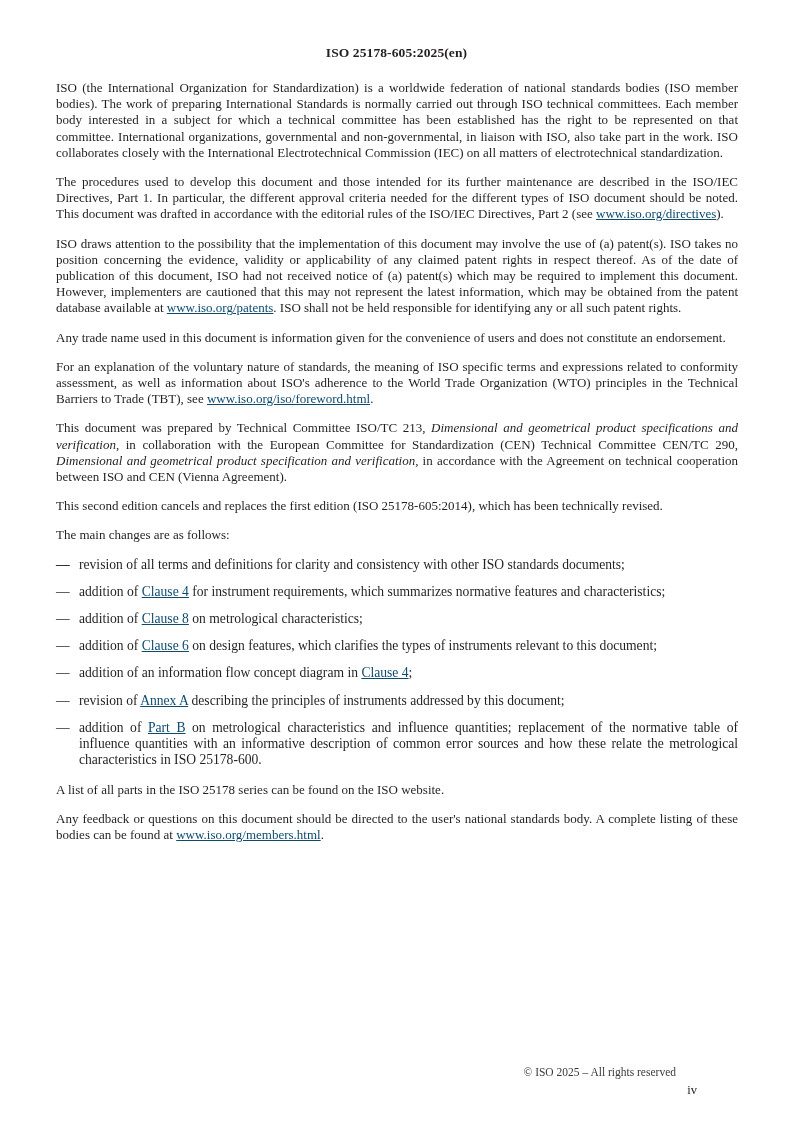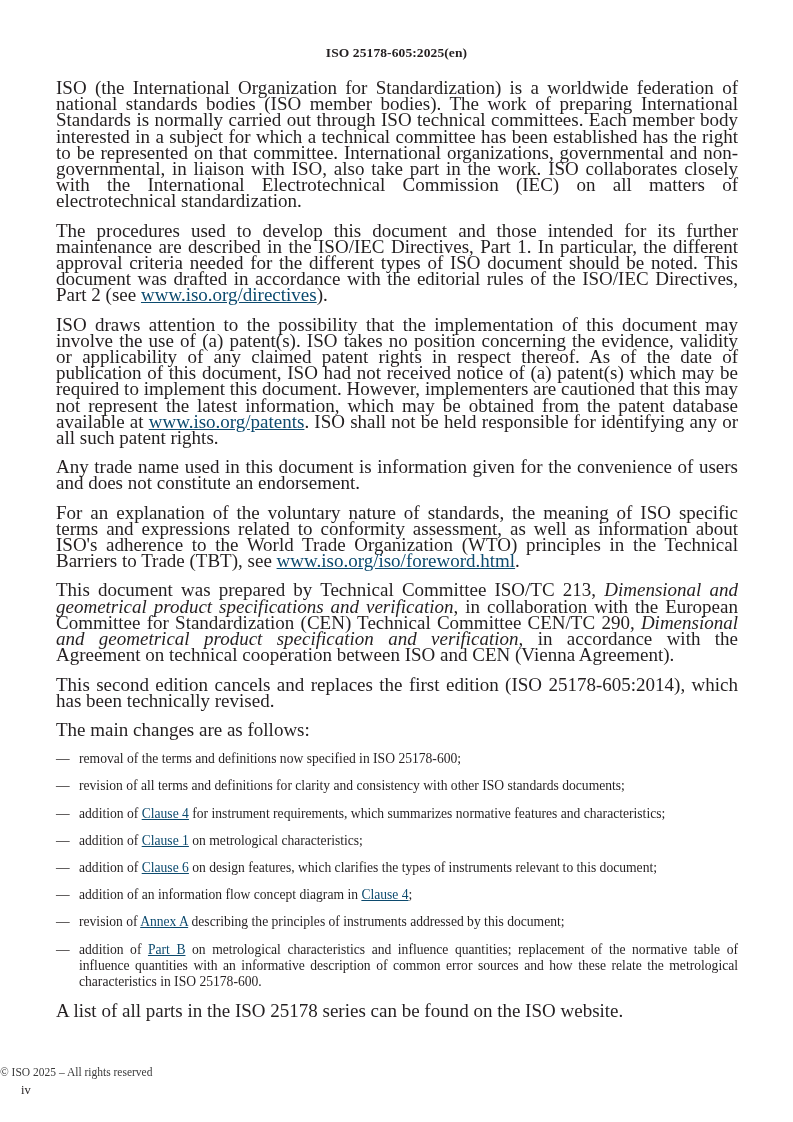--- a/index.html
+++ b/index.html
@@ -40,21 +40,21 @@
   }
   h1.foreword {
     font-size: 25px;
     font-weight: bold;
     margin: 0 0 24px 0;
     padding: 0;
     line-height: 1.1;
     letter-spacing: 0.2px;
   }
   p.para {
-    font-size: 19px;
+    font-size: 13px;
     line-height: 16.2px;
     text-align: justify;
     margin: 0 0 13px 0;
     padding: 0;
     -webkit-hyphens: none;
     hyphens: none;
   }
   .lead-in {
     margin-bottom: 11px;
   }
@@ -81,22 +81,22 @@
   }
   a.link {
     color: #0c4a6e;
   }
   .ital {
     font-style: italic;
   }
   .footer {
     position: absolute;
     left: 0;
-    width: 793px;
-    text-align: left;
+    width: 676px;
+    text-align: right;
   }
   .footer-copy {
     top: 1066px;
     font-size: 11.5px;
     color: #3a3a3a;
   }
   .footer-pageno {
     top: 1083px;
     font-size: 12.5px;
     color: #231f20;
@@ -123,31 +123,32 @@
 
     <p class="para"><span>For an explanation of the voluntary nature of standards, the meaning of ISO specific terms and expressions related to conformity assessment, as well as information about ISO's adherence to the World Trade Organization (WTO) principles in the Technical Barriers to Trade (TBT), see </span><a class="link" href="#">www.iso.org/iso/foreword.html</a><span>.</span></p>
 
     <p class="para"><span>This document was prepared by Technical Committee ISO/TC 213, </span><span class="ital">Dimensional and geometrical product specifications and verification</span><span>, in collaboration with the European Committee for Standardization (CEN) Technical Committee CEN/TC 290, </span><span class="ital">Dimensional and geometrical product specification and verification,</span><span> in accordance with the Agreement on technical cooperation between ISO and CEN (Vienna Agreement).</span></p>
 
     <p class="para">This second edition cancels and replaces the first edition (ISO 25178-605:2014), which has been technically revised.</p>
 
     <p class="para lead-in">The main changes are as follows:</p>
 
     <ul class="changes">
-      <li><span class="dash">—</span><span>removal of the terms and definitions now specified in ISO 25178-600;</span><span></span></li>
+      <li><span class="dash">—</span><span></span></li>
       <li><span class="dash">—</span><span>revision of all terms and definitions for clarity and consistency with other ISO standards documents;</span><span></span></li>
       <li><span class="dash">—</span><span>addition of </span><a class="link" href="#">Clause 4</a><span> for instrument requirements, which summarizes normative features and characteristics;</span></li>
-      <li><span class="dash">—</span><span>addition of </span><a class="link" href="#">Clause 1</a><span> on metrological characteristics;</span></li>
+      <li><span class="dash">—</span><span>addition of </span><a class="link" href="#">Clause 8</a><span> on metrological characteristics;</span></li>
       <li><span class="dash">—</span><span>addition of </span><a class="link" href="#">Clause 6</a><span> on design features, which clarifies the types of instruments relevant to this document;</span></li>
       <li><span class="dash">—</span><span>addition of an information flow concept diagram in </span><a class="link" href="#">Clause 4</a><span>;</span></li>
       <li><span class="dash">—</span><span>revision of </span><a class="link" href="#">Annex A</a><span> describing the principles of instruments addressed by this document;</span></li>
       <li><span class="dash">—</span><span>addition of </span><a class="link" href="#">Part B</a><span> on metrological characteristics and influence quantities; replacement of the normative table of influence quantities with an informative description of common error sources and how these relate the metrological characteristics in ISO 25178-600.</span></li>
     </ul>
 
     <p class="para">A list of all parts in the ISO 25178 series can be found on the ISO website.</p>
 
+    <p class="para"><span>Any feedback or questions on this document should be directed to the user's national standards body. A complete listing of these bodies can be found at </span><a class="link" href="#">www.iso.org/members.html</a><span>.</span></p>
 
   </div>
 
   <div class="footer footer-copy">© ISO 2025 – All rights reserved</div>
   <div class="footer footer-pageno">iv</div>
 
 </div>
 
 </body></html>

